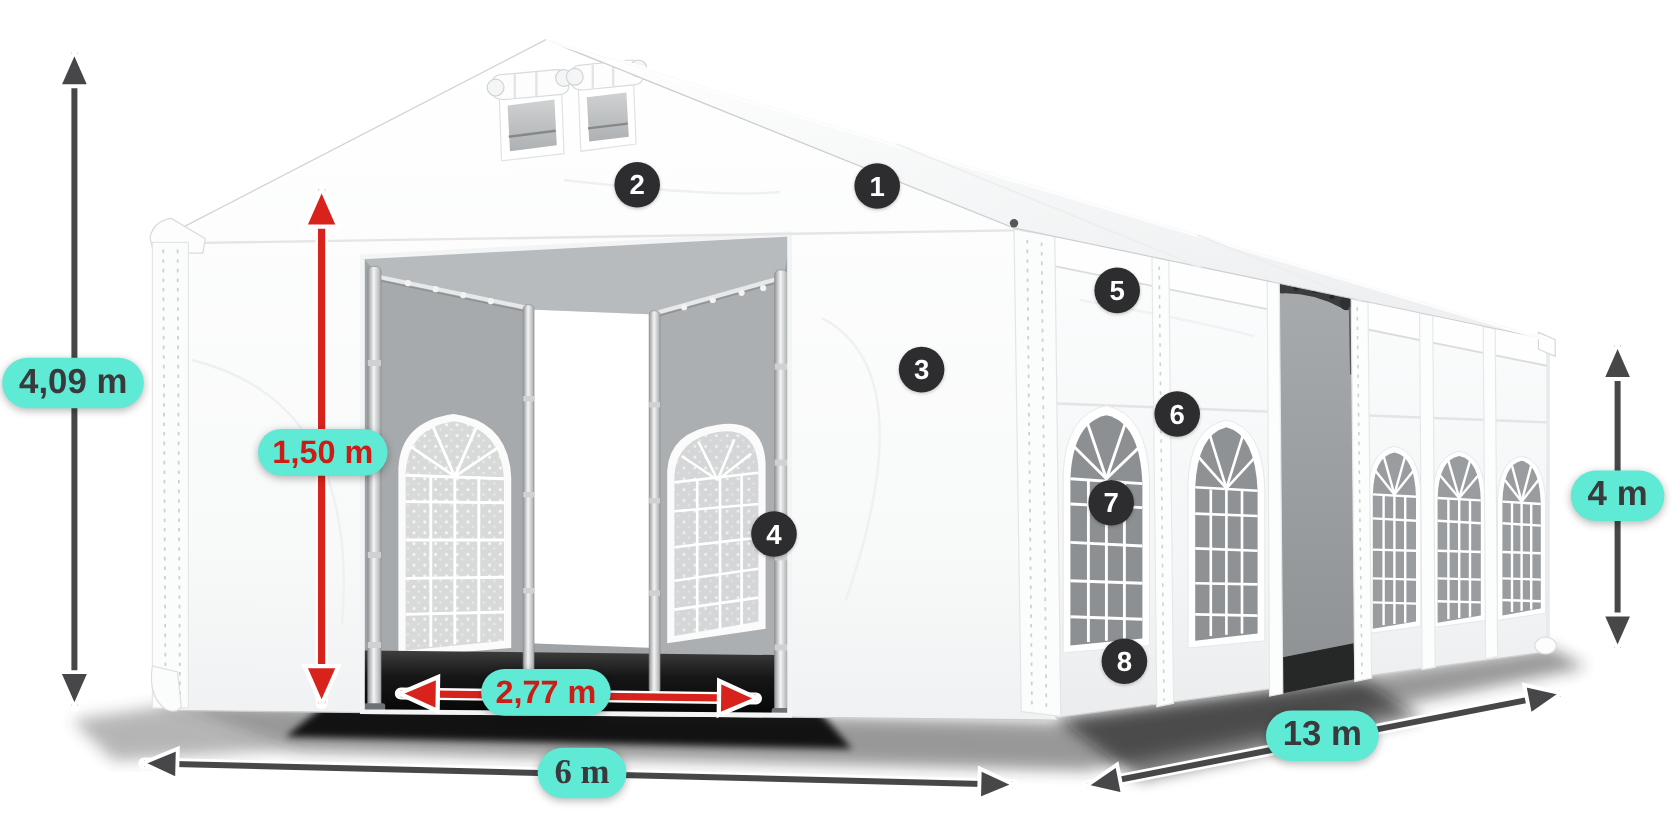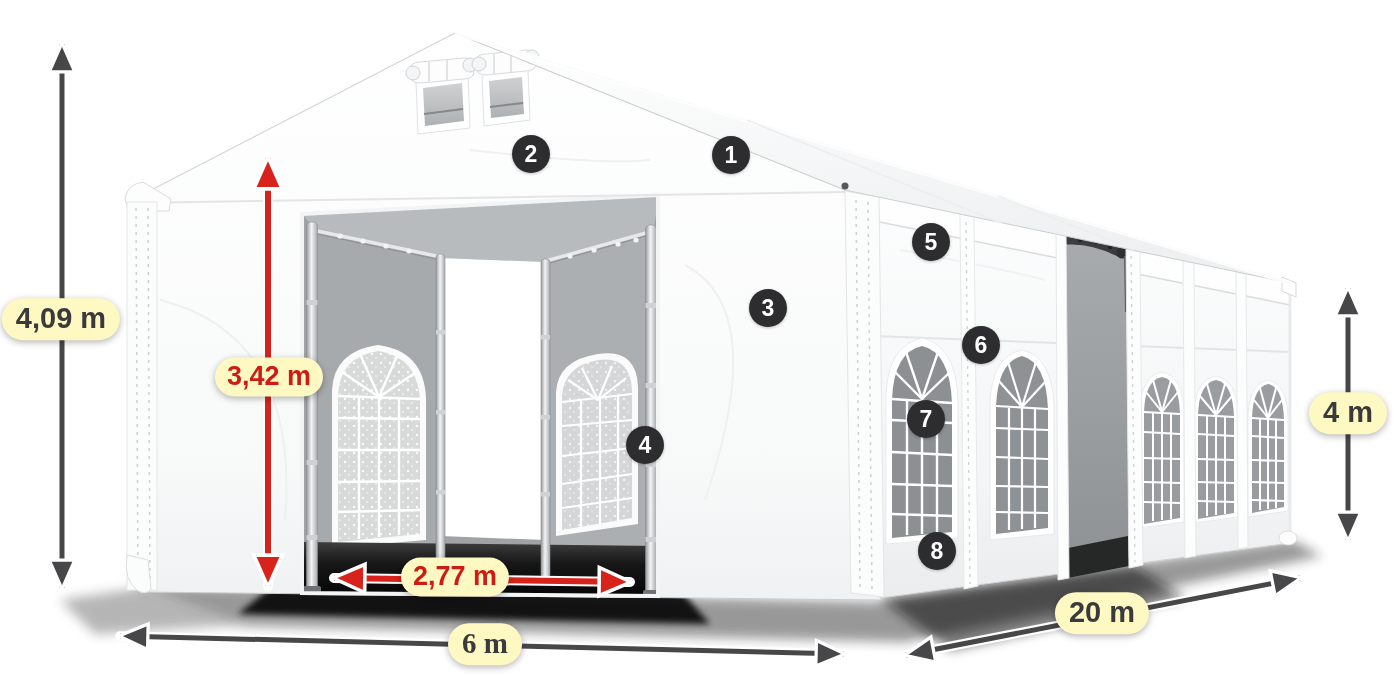--- a/index.html
+++ b/index.html
@@ -1,19 +1,19 @@
 <!DOCTYPE html>
 <html><head>
 <meta charset="utf-8">
 <style>
   html,body{margin:0;padding:0;background:#ffffff;}
   #stage{position:relative;width:1400px;height:700px;overflow:hidden;background:#ffffff;
          font-family:"Liberation Sans",sans-serif;}
   #stage svg{position:absolute;left:0;top:0;}
-  .dim-pill{position:absolute;transform:translate(-50%,-50%);background:#fef9c3;border-radius:22px;
+  .dim-pill{position:absolute;transform:translate(-50%,-50%);background:#5eead4;border-radius:22px;
             padding:2px 14px;font-weight:bold;font-size:29px;line-height:1.3;white-space:nowrap;
             box-shadow:0 2px 7px rgba(0,0,0,.30);z-index:5;}
   .dim-pill.small{font-size:27px;padding:2px 12px;}
   .dim-gray{color:#3a3a3c;}
   .dim-red{color:#cd1b16;}
   .marker{position:absolute;transform:translate(-50%,-50%);width:38px;height:38px;border-radius:50%;
           background:#2d2d2f;color:#ffffff;display:flex;align-items:center;justify-content:center;
           font-size:23px;font-weight:bold;z-index:6;cursor:pointer;box-shadow:0 1px 3px rgba(0,0,0,.25);}
 </style>
 </head>
@@ -376,24 +376,24 @@
     <line x1="906" y1="655" x2="1300" y2="578" stroke="#ffffff" stroke-width="9.5" stroke-linecap="round"></line>
     <line x1="906" y1="655" x2="1300" y2="578" stroke="#474749" stroke-width="5" marker-start="url(#ahGray)" marker-end="url(#ahGray)"></line>
   </g>
   <g>
     <line x1="1348" y1="288" x2="1348" y2="540" stroke="#ffffff" stroke-width="9.5" stroke-linecap="round"></line>
     <line x1="1348" y1="288" x2="1348" y2="540" stroke="#474749" stroke-width="5" marker-start="url(#ahGray)" marker-end="url(#ahGray)"></line>
   </g>
 </svg>
 
 <div class="dim-pill dim-gray" style="left:61px;top:319px;">4,09 m</div>
-<div class="dim-pill dim-red small" style="left:269px;top:377px;">3,42 m</div>
+<div class="dim-pill dim-red small" style="left:269px;top:377px;">1,50 m</div>
 <div class="dim-pill dim-red small" style="left:455px;top:577px;">2,77 m</div>
 <div class="dim-pill dim-gray" style="left:485px;top:644px;font-family:Liberation Serif, serif;">6 m</div>
-<div class="dim-pill dim-gray" style="left:1102px;top:613px;">20 m</div>
+<div class="dim-pill dim-gray" style="left:1102px;top:613px;">13 m</div>
 <div class="dim-pill dim-gray" style="left:1348px;top:413px;">4 m</div>
 
 <div class="marker" style="left:731px;top:155px;">1</div>
 <div class="marker" style="left:531px;top:154px;">2</div>
 <div class="marker" style="left:768px;top:308px;">3</div>
 <div class="marker" style="left:645px;top:445px;">4</div>
 <div class="marker" style="left:931px;top:242px;">5</div>
 <div class="marker" style="left:981px;top:345px;">6</div>
 <div class="marker" style="left:926px;top:419px;">7</div>
 <div class="marker" style="left:937px;top:551px;">8</div>

